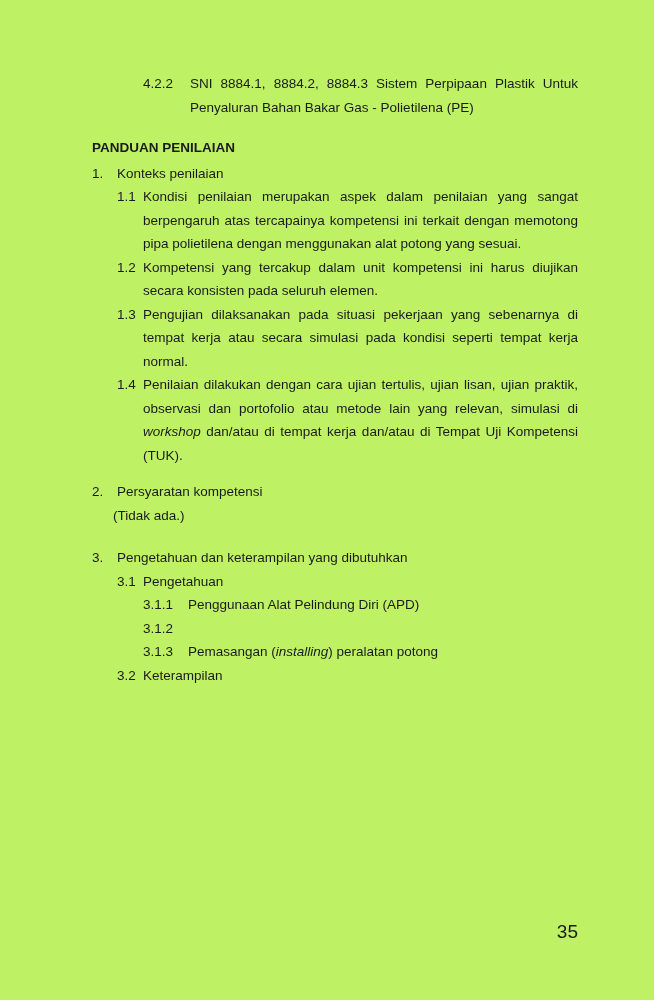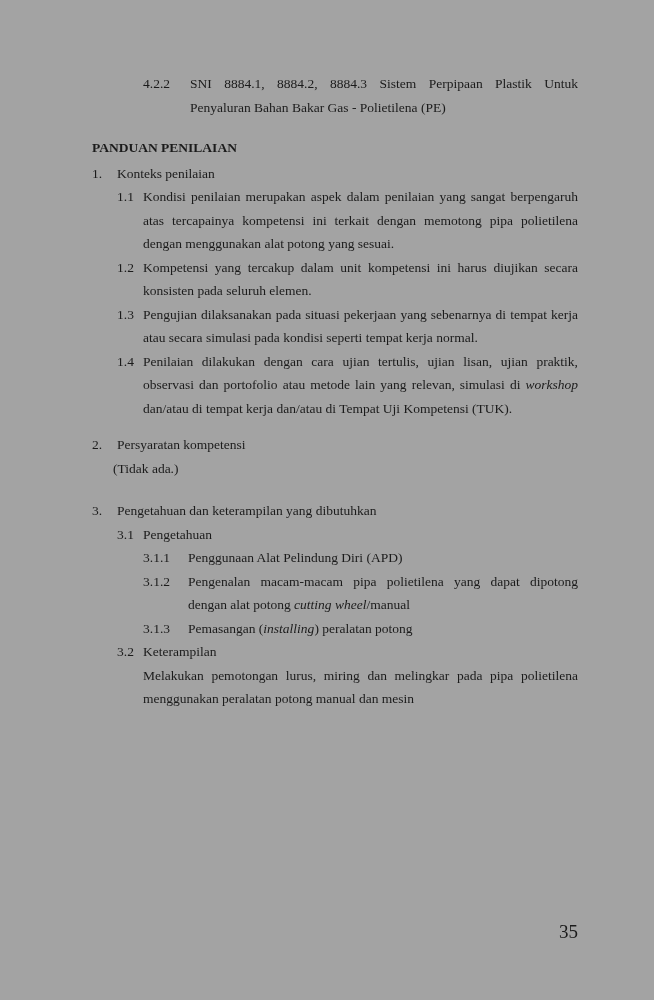--- a/index.html
+++ b/index.html
@@ -1,21 +1,21 @@
 <!DOCTYPE html>
 <html><head>
 <meta charset="utf-8">
 <style>
   html, body { margin: 0; padding: 0; background: #ffffff; }
   .page {
     position: relative;
     width: 654px;
     height: 1000px;
-    background: #a3a3a3;
-    font-family: Liberation Serif, serif;
+    background: #bef264;
+    font-family: Liberation Sans, sans-serif;
     font-size: 13.5px;
     line-height: 23.5px;
     color: #1b1b1b;
     overflow: hidden;
   }
   .content {
     position: absolute;
     left: 92px;
     top: 72px;
     width: 486px;
@@ -111,35 +111,33 @@
         <span class="txt-left">Pengetahuan</span>
       </div>
 
       <div class="item lvl3">
         <span class="num">3.1.1</span>
         <span class="txt-left">Penggunaan Alat Pelindung Diri (APD)</span>
       </div>
 
       <div class="item lvl3">
         <span class="num">3.1.2</span>
-        <span class="txt"><span>Pengenalan macam-macam pipa polietilena yang dapat dipotong dengan alat potong </span><span class="it">cutting wheel</span><span>/manual</span></span>
       </div>
 
       <div class="item lvl3">
         <span class="num">3.1.3</span>
         <span class="txt-left"><span>Pemasangan (</span><span class="it">installing</span><span>) peralatan potong</span></span>
       </div>
 
       <div class="item lvl2">
         <span class="num">3.2</span>
         <span class="txt-left">Keterampilan</span>
       </div>
 
       <div class="item lvl3">
-        <span class="txt">Melakukan pemotongan lurus, miring dan melingkar pada pipa polietilena menggunakan peralatan potong manual dan mesin</span>
       </div>
 
     </div>
 
   </div>
 
   <div class="page-number">35</div>
 </div>
 
 </body></html>

